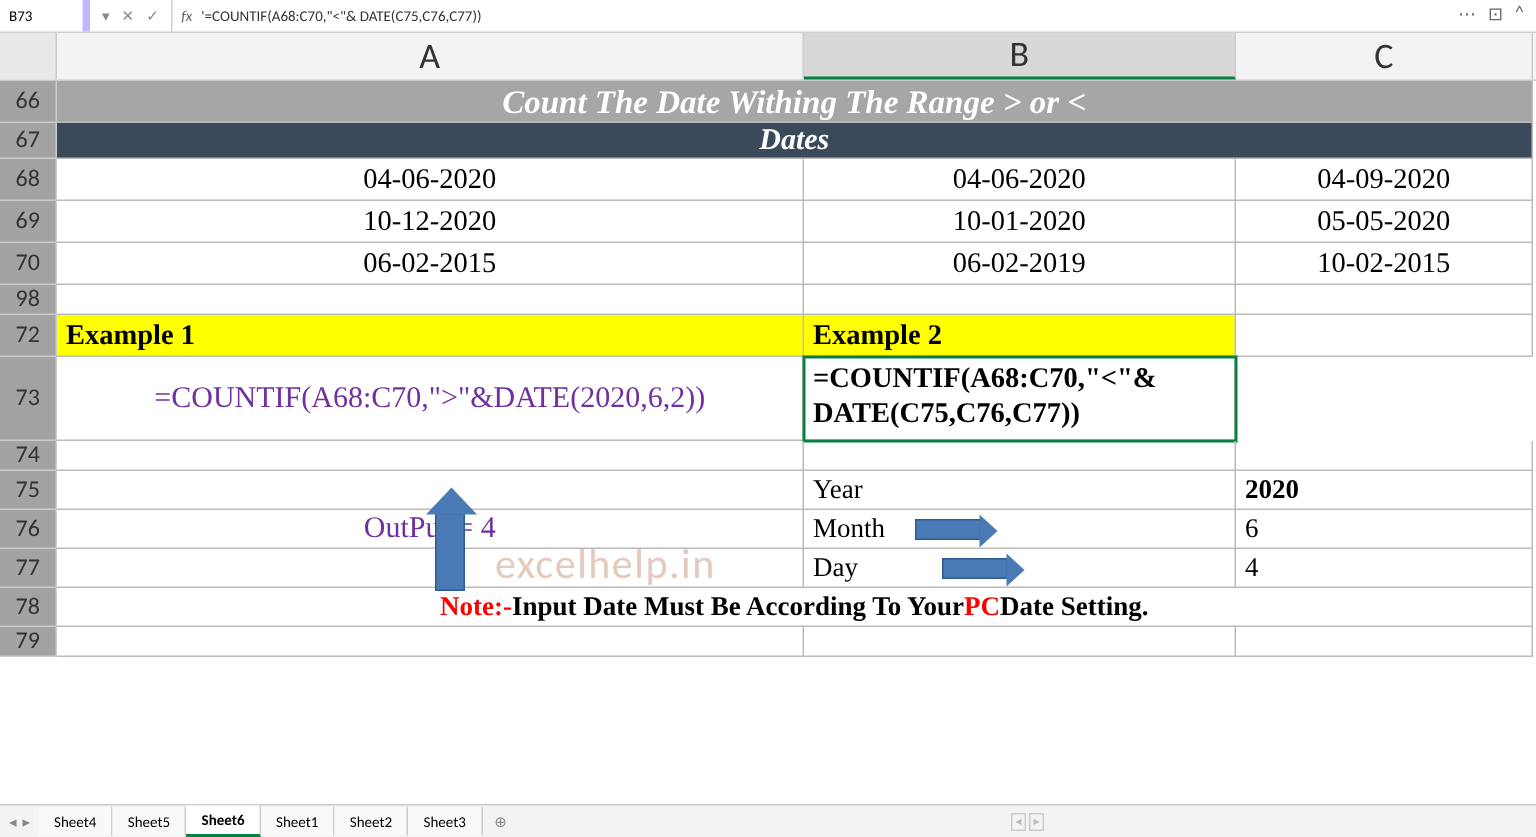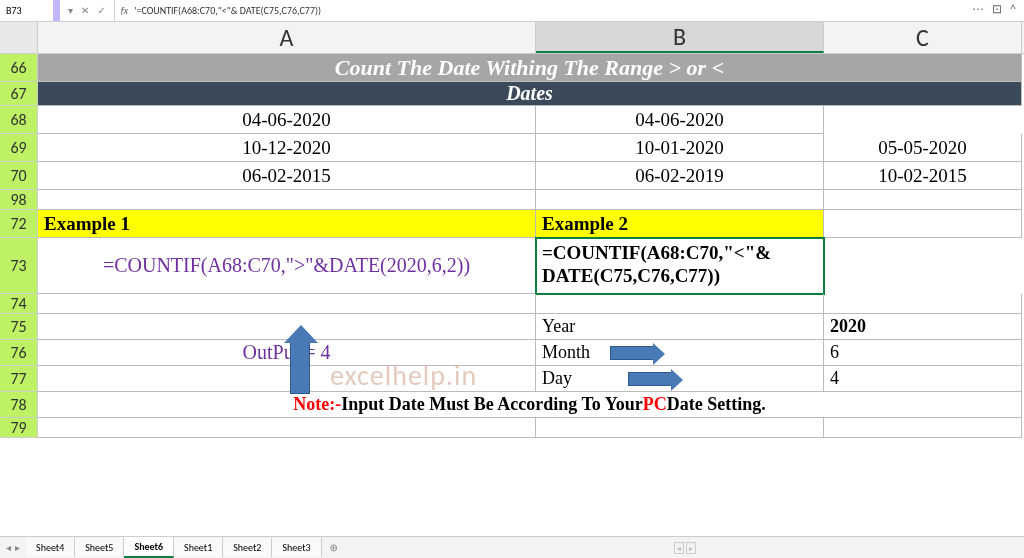--- a/index.html
+++ b/index.html
@@ -1,37 +1,37 @@
 <!DOCTYPE html>
 <html><head>
 <meta charset="utf-8">
 <style>
 * { margin: 0; padding: 0; box-sizing: border-box; }
 body { font-family: Calibri, Arial, sans-serif; background: #fff; width: 1024px; height: 558px; overflow: hidden; position: relative; }
 
 
 .formula-bar-row { display: flex; align-items: center; height: 22px; border-bottom: 1px solid #d0d0d0; background: #fff; font-size: 11px; }
-.name-box { width: 60px; padding-left: 6px; border-right: 7px solid #c4b5fd; height: 100%; display: flex; align-items: center; font-size: 10px; }
+.name-box { width: 60px; padding-left: 6px; border-right: 5px solid #c4b5fd; height: 100%; display: flex; align-items: center; font-size: 10px; }
 .fb-icons { display: flex; align-items: center; padding: 0 8px; border-right: 1px solid #d0d0d0; height: 100%; gap: 8px; color: #888; font-size: 10px; }
 .fb-icons span { cursor: pointer; }
 .fx-label { font-style: italic; color: #666; padding: 0 6px; font-size: 10px; }
 .formula-text { font-size: 10px; color: #333; flex: 1; }
 .top-right-icons { position: absolute; top: 2px; right: 8px; display: flex; gap: 8px; color: #666; font-size: 12px; }
 
 
 .col-headers { display: flex; height: 32px; border-bottom: 1px solid #ccc; background: #f3f3f3; }
 .corner-box { width: 38px; border-right: 1px solid #ccc; background: #e8e8e8; }
 .col-h { border-right: 1px solid #ccc; display: flex; align-items: center; justify-content: center; font-size: 24px; color: #333; }
 .col-a { width: 498px; }
 .col-b { width: 288px; background: #d8d8d8; border-bottom: 2px solid #0a8040; }
 .col-c { width: 198px; }
 
 
 .row { display: flex; }
-.row-h { width: 38px; border-right: 1px solid #ccc; border-bottom: 1px solid #ccc; background: #bef264; display: flex; align-items: center; justify-content: center; font-size: 16px; color: #333; }
+.row-h { width: 38px; border-right: 1px solid #ccc; border-bottom: 1px solid #ccc; background: #a3a3a3; display: flex; align-items: center; justify-content: center; font-size: 16px; color: #333; }
 .cell { border-right: 1px solid #bbb; border-bottom: 1px solid #bbb; display: flex; align-items: center; font-size: 19px; padding: 0 4px; }
 .ca { width: 498px; }
 .cb { width: 288px; }
 .cc { width: 198px; }
 
 .r66 { height: 28px; }
 .r67 { height: 24px; }
 .r68, .r69, .r70 { height: 28px; }
 .r71 { height: 20px; }
 .r72 { height: 28px; }
@@ -111,20 +111,21 @@
   <div class="cell merged-3 title-cell">Count The Date Withing The Range &gt; or &lt;</div>
 </div>
 <div class="row r67">
   <div class="row-h">67</div>
   <div class="cell merged-3 dates-cell">Dates</div>
 </div>
 <div class="row r68">
   <div class="row-h">68</div>
   <div class="cell ca date-cell">04-06-2020</div>
   <div class="cell cb date-cell">04-06-2020</div>
+  <div class="cell cc date-cell">04-09-2020</div>
 </div>
 <div class="row r69">
   <div class="row-h">69</div>
   <div class="cell ca date-cell">10-12-2020</div>
   <div class="cell cb date-cell">10-01-2020</div>
   <div class="cell cc date-cell">05-05-2020</div>
 </div>
 <div class="row r70">
   <div class="row-h">70</div>
   <div class="cell ca date-cell">06-02-2015</div>

